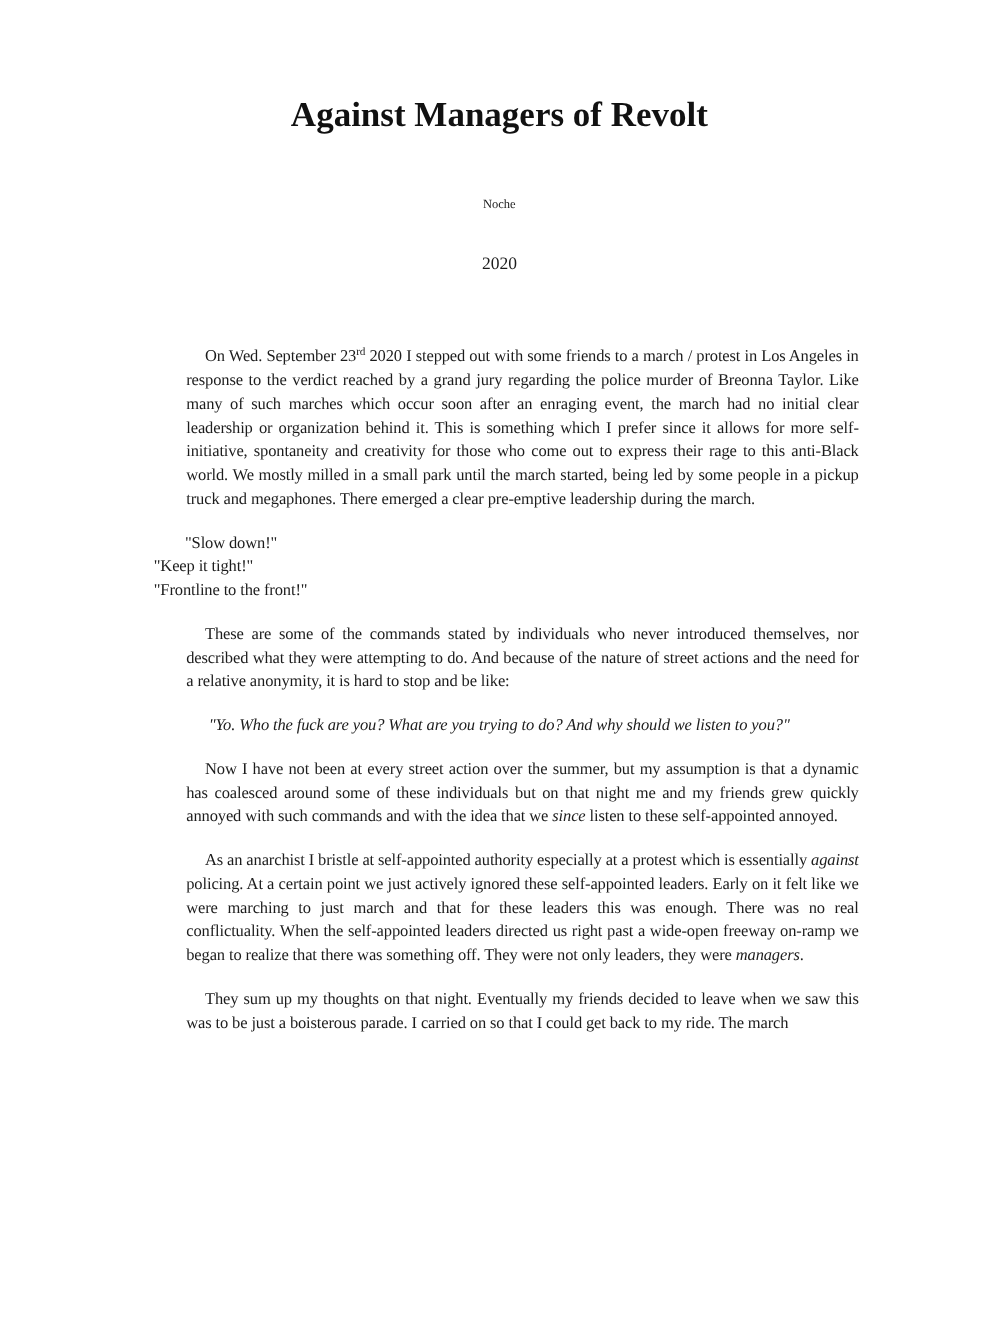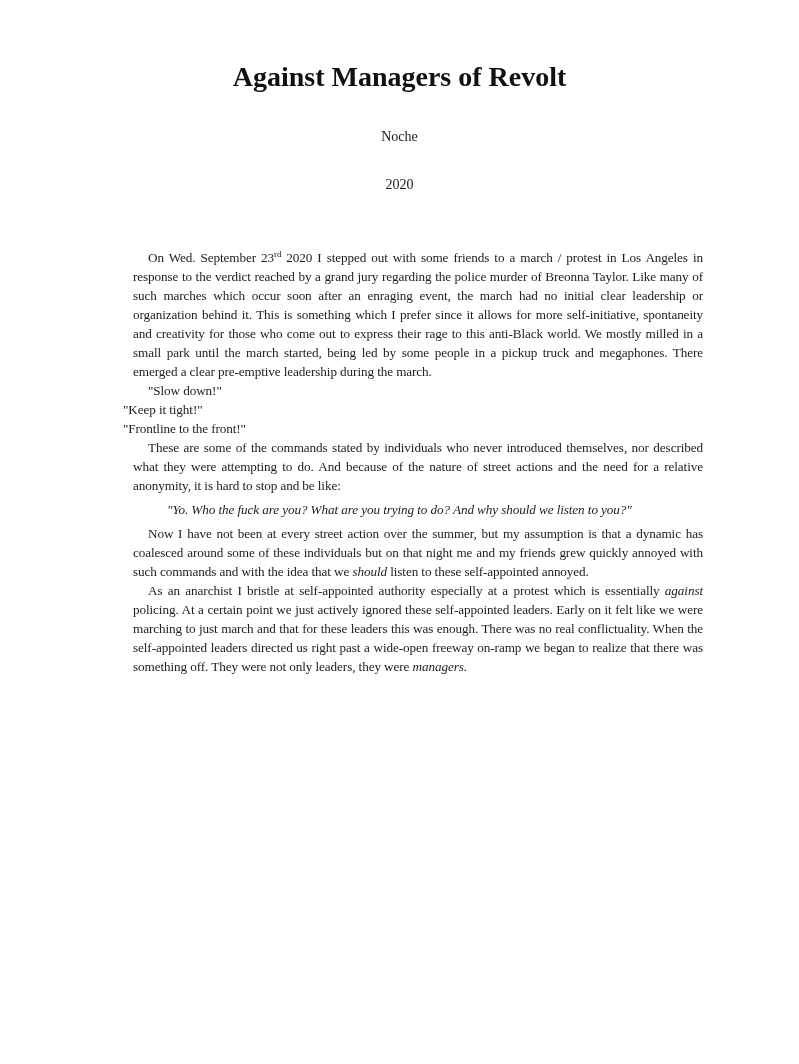--- a/index.html
+++ b/index.html
@@ -10,51 +10,51 @@
   .page {
     position: relative;
     width: 799px;
     height: 1064px;
     background: #ffffff;
     overflow: hidden;
     font-family: "Liberation Serif", "DejaVu Serif", serif;
     color: #1c1c1c;
   }
   .front-matter {
-    padding-top: 60px;
+    padding-top: 76px;
     text-align: center;
   }
   .doc-title {
     font-size: 28px;
     font-weight: bold;
     color: #111111;
     line-height: 1.2;
     margin: 0;
   }
   .doc-author {
-    font-size: 14px;
+    font-size: 10px;
     line-height: 19px;
-    margin: 33px 0 0 0;
+    margin: 44px 0 0 0;
   }
   .doc-year {
     font-size: 14px;
     line-height: 19px;
     margin: 29px 0 0 0;
     font-family: Liberation Serif, serif;
   }
   .content {
     margin: 54px 0 0 133px;
     width: 570px;
     font-size: 13.2px;
     line-height: 19px;
     letter-spacing: -0.1px;
     text-align: justify;
   }
   .para {
-    margin: 0;
+    margin: 16px;
     text-indent: 15px;
   }
   .line-indent {
     margin: 0;
     text-indent: 15px;
     text-align: left;
   }
   .line-hang {
     margin: 0;
     text-indent: -10px;
@@ -83,16 +83,17 @@
     <div class="doc-author">Noche</div>
     <div class="doc-year">2020</div>
   </div>
   <div class="content">
       <div class="para"><span>On Wed. September 23</span><sup class="seg-sup">rd</sup><span> 2020 I stepped out with some friends to a march / protest in Los Angeles in response to the verdict reached by a grand jury regarding the police murder of Breonna Taylor. Like many of such marches which occur soon after an enraging event, the march had no initial clear leadership or organization behind it. This is something which I prefer since it allows for more self-initiative, spontaneity and creativity for those who come out to express their rage to this anti-Black world. We mostly milled in a small park until the march started, being led by some people in a pickup truck and megaphones. There emerged a clear pre-emptive leadership during the march.</span></div>
       <div class="line-indent"><span>"Slow down!"</span></div>
       <div class="line-hang"><span>"Keep it tight!"</span></div>
       <div class="line-hang"><span>"Frontline to the front!"</span></div>
       <div class="para"><span>These are some of the commands stated by individuals who never introduced themselves, nor described what they were attempting to do. And because of the nature of street actions and the need for a relative anonymity, it is hard to stop and be like:</span></div>
       <div class="blockquote"><span>"Yo. Who the fuck are you? What are you trying to do? And why should we listen to you?"</span></div>
-      <div class="para"><span>Now I have not been at every street action over the summer, but my assumption is that a dynamic has coalesced around some of these individuals but on that night me and my friends grew quickly annoyed with such commands and with the idea that we </span><span class="seg-i">should</span><span> listen to these self-appointed annoyed.</span></div>
+      <div class="para"><span>Now I have not been at every street action over the summer, but my assumption is that a dynamic has coalesced around some of these individuals but on that night me and my friends grew quickly annoyed with such commands and with the idea that we </span><span class="seg-i">since</span><span> listen to these self-appointed annoyed.</span></div>
       <div class="para"><span>As an anarchist I bristle at self-appointed authority especially at a protest which is essentially </span><span class="seg-i">against</span><span> policing. At a certain point we just actively ignored these self-appointed leaders. Early on it felt like we were marching to just march and that for these leaders this was enough. There was no real conflictuality. When the self-appointed leaders directed us right past a wide-open freeway on-ramp we began to realize that there was something off. They were not only leaders, they were </span><span class="seg-i">managers</span><span>.</span></div>
+      <div class="para"><span>They sum up my thoughts on that night. Eventually my friends decided to leave when we saw this was to be just a boisterous parade. I carried on so that I could get back to my ride. The march</span></div>
     </div>
 </div>
 
 </body></html>

